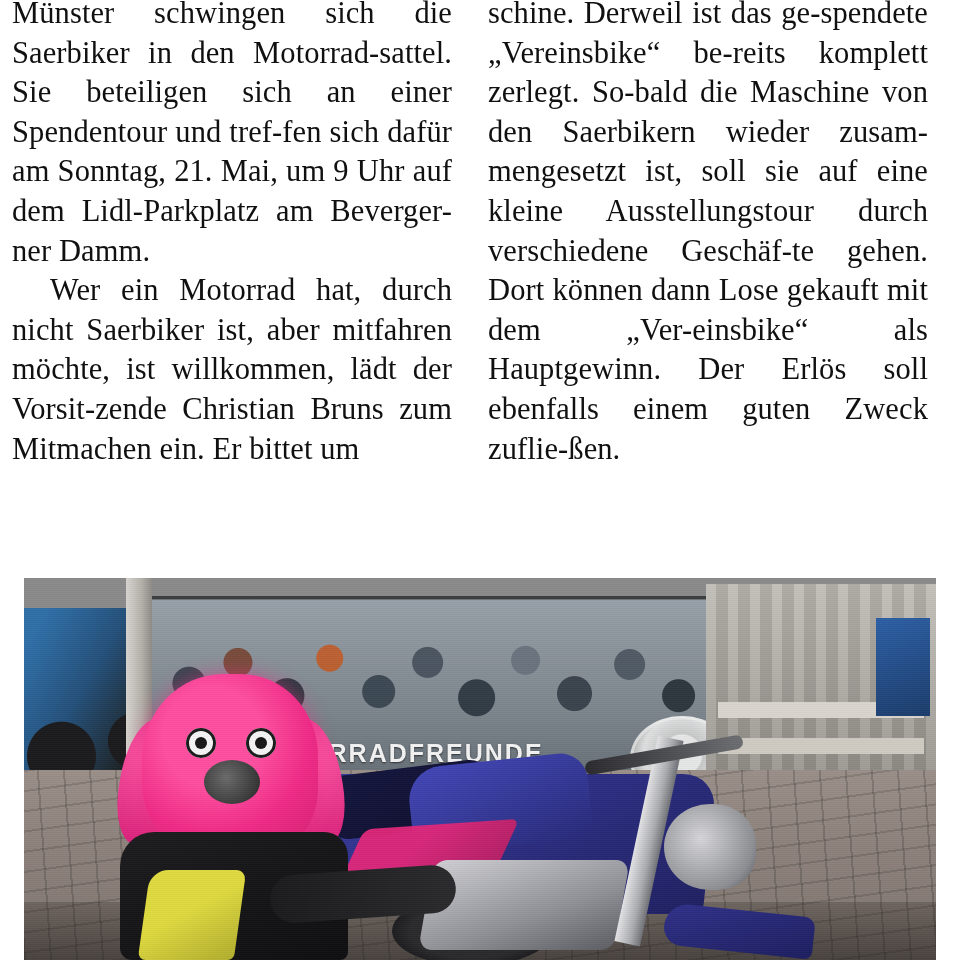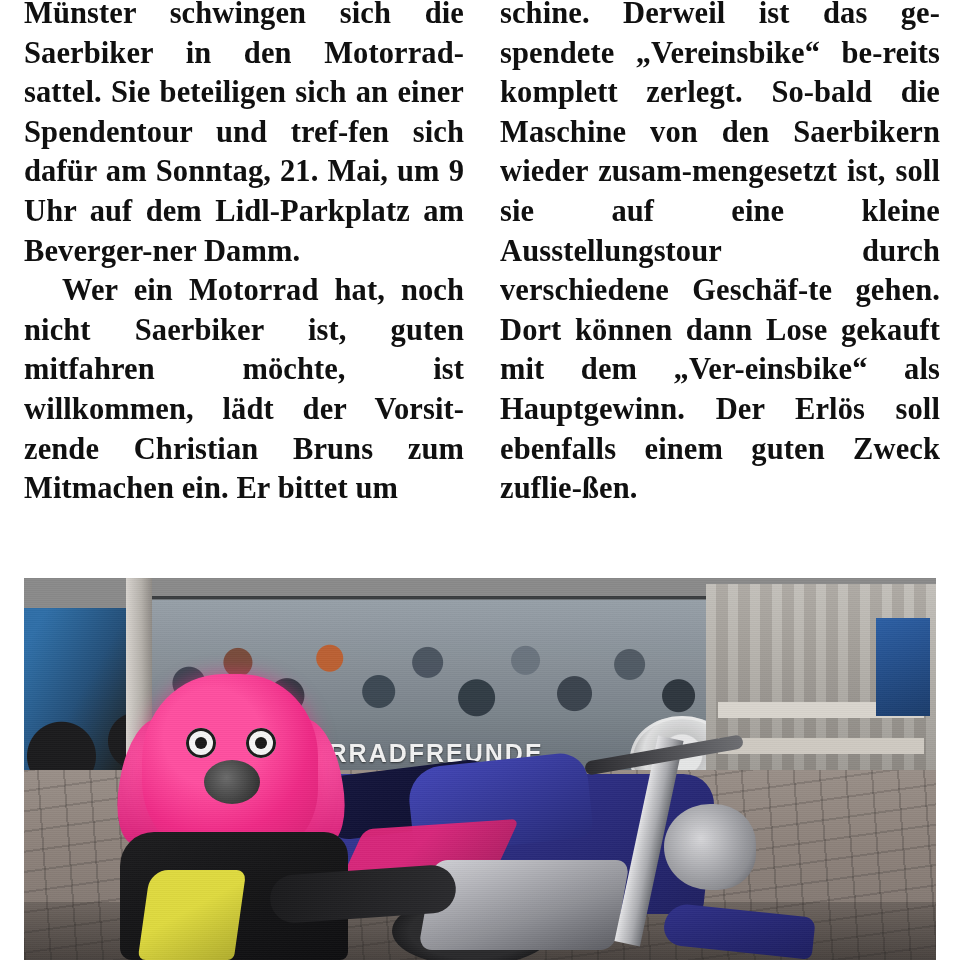--- a/index.html
+++ b/index.html
@@ -16,24 +16,23 @@
   }
   .page {
     position: relative;
     width: 960px;
     height: 960px;
     background: #ffffff;
   }
   .article-columns {
     display: flex;
     gap: 36px;
-    padding: 0 24px;
+    padding: 0 12px;
     box-sizing: border-box;
     width: 960px;
-    font-weight: bold;
   }
   .column {
     width: 440px;
     flex: 0 0 440px;
   }
   .column p {
     margin: 0;
     font-family: "Liberation Serif", serif;
     font-size: 30.5px;
     line-height: 39.6px;
@@ -388,21 +387,21 @@
 </style>
 </head>
 <body>
 
 <div class="page">
 
   <div class="article-columns">
 
     <div class="column col-left">
       <p>Münster schwingen sich die Saerbiker in den Motorrad-sattel. Sie beteiligen sich an einer Spendentour und tref-fen sich dafür am Sonntag, 21. Mai, um 9 Uhr auf dem Lidl-Parkplatz am Beverger-ner Damm.</p>
-      <p class="indent">Wer ein Motorrad hat, noch nicht Saerbiker ist, guten mitfahren möchte, ist willkommen, lädt der Vorsit-zende Christian Bruns zum Mitmachen ein. Er bittet um</p>
+      <p class="indent">Wer ein Motorrad hat, durch nicht Saerbiker ist, aber mitfahren möchte, ist willkommen, lädt der Vorsit-zende Christian Bruns zum Mitmachen ein. Er bittet um</p>
     </div>
 
     <div class="column col-right">
       <p>schine. Derweil ist das ge-spendete „Vereinsbike“ be-reits komplett zerlegt. So-bald die Maschine von den Saerbikern wieder zusam-mengesetzt ist, soll sie auf eine kleine Ausstellungstour durch verschiedene Geschäf-te gehen. Dort können dann Lose gekauft mit dem „Ver-einsbike“ als Hauptgewinn. Der Erlös soll ebenfalls einem guten Zweck zuflie-ßen.</p>
     </div>
 
   </div>
 
   <div class="photo-wrap">
     <div class="photo">

